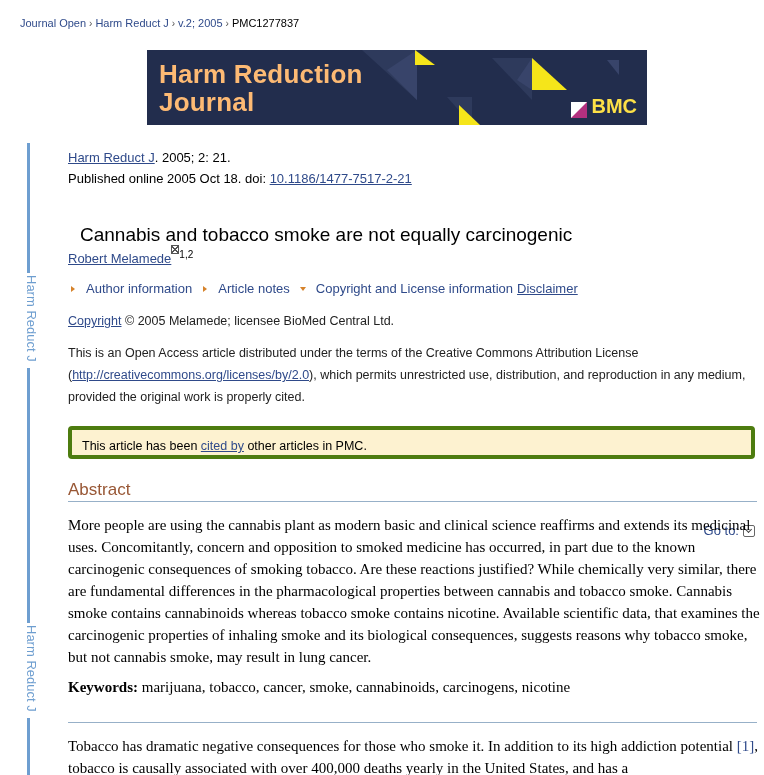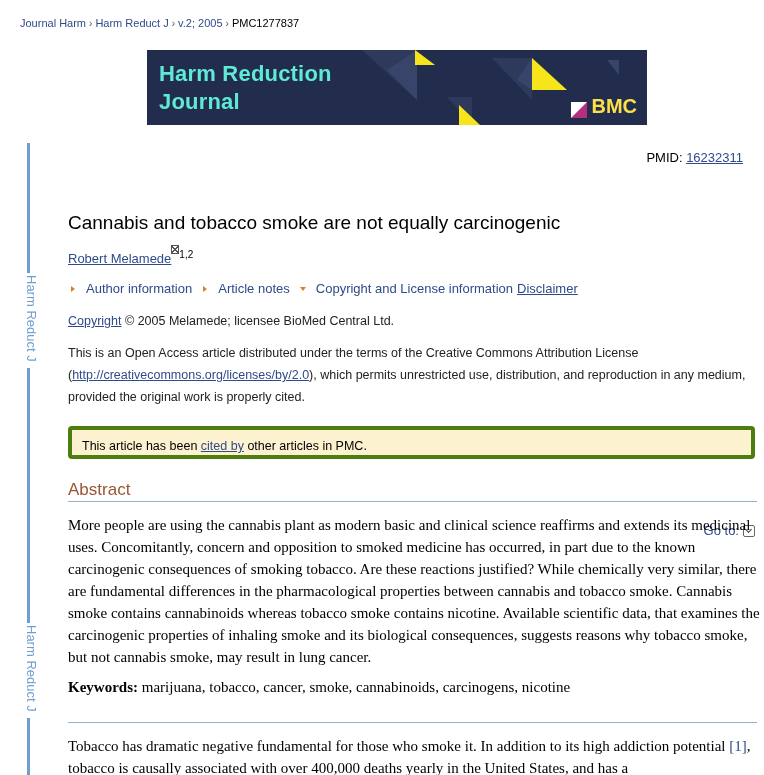--- a/index.html
+++ b/index.html
@@ -5,21 +5,21 @@
   html, body { margin: 0; padding: 0; background: #ffffff; }
   body { width: 764px; height: 775px; overflow: hidden; position: relative; font-family: "Liberation Sans", sans-serif; color: #000; }
   a { color: #2f4a8a; text-decoration: underline; }
   .nolink { color: #2f4a8a; text-decoration: none; }
 
   .breadcrumb { position: absolute; left: 20px; top: 17px; font-size: 11px; color: #000; }
   .breadcrumb .crumb { color: #2f4a8a; text-decoration: none; }
   .breadcrumb .sep { color: #555; margin: 0 3px; font-size: 10px; }
 
   .banner { position: absolute; left: 147px; top: 50px; width: 500px; height: 75px; background: #222d4d; overflow: hidden; }
-  .banner .title { position: absolute; left: 12px; top: 10px; color: #5eead4; font-size: 22px; font-weight: bold; line-height: 28px; letter-spacing: 0.2px; }
+  .banner .title { position: absolute; left: 12px; top: 10px; color: #fdba74; font-size: 26px; font-weight: bold; line-height: 28px; letter-spacing: 0.2px; }
   .banner .bmc { position: absolute; right: 10px; bottom: 7px; color: #fde047; font-size: 20px; font-weight: bold; display: flex; align-items: flex-end; }
   .banner .bmc .mark { width: 16px; height: 16px; background: #b3307f; margin-right: 4px; position: relative; overflow: hidden; }
   .banner .bmc .mark::after { content: ""; position: absolute; left: 0; top: 0; border-top: 16px solid #fff; border-right: 16px solid transparent; }
 
   .sidebar-rail { position: absolute; left: 27px; width: 3px; background: #6e9ed0; }
   .sidebar-label { position: absolute; left: 24px; color: #6e9ed0; font-size: 13px; writing-mode: vertical-rl; white-space: nowrap; }
   .cite-left { position: absolute; left: 68px; top: 147px; font-size: 13px; line-height: 21px; }
   .cite-right { position: absolute; right: 21px; top: 147px; font-size: 13px; line-height: 21px; text-align: right; }
 
   .article-title { position: absolute; left: 68px; top: 212px; font-size: 19px; color: #000; }
@@ -47,21 +47,21 @@
   .body-text { position: absolute; left: 68px; width: 692px; font-family: "Liberation Serif", serif; font-size: 15px; line-height: 22px; color: #000; }
   .abstract { top: 514px; }
   .keywords { position: absolute; left: 68px; top: 679px; font-family: "Liberation Serif", serif; font-size: 15px; color: #000; }
   .divider { position: absolute; left: 68px; top: 722px; width: 689px; height: 1px; background: #97b0c8; }
   .intro { top: 735px; }
 </style>
 </head>
 <body>
 
 <div class="breadcrumb">
-  <a class="crumb" href="#">Journal Harm</a><span class="sep">›</span><a class="crumb" href="#">Harm Reduct J</a><span class="sep">›</span><a class="crumb" href="#">v.2; 2005</a><span class="sep">›</span><span>PMC1277837</span>
+  <a class="crumb" href="#">Journal Open</a><span class="sep">›</span><a class="crumb" href="#">Harm Reduct J</a><span class="sep">›</span><a class="crumb" href="#">v.2; 2005</a><span class="sep">›</span><span>PMC1277837</span>
 </div>
 
 <div class="banner">
   <svg width="500" height="75" style="position:absolute;left:0;top:0">
     <polygon points="215,0 270,0 270,50" fill="#2e3a5c"></polygon>
     <polygon points="240,20 270,0 270,50" fill="#38446a"></polygon>
     <polygon points="268,0 288,15 268,15" fill="#f5e51a"></polygon>
     <polygon points="345,8 385,8 385,50" fill="#2e3a5c"></polygon>
     <polygon points="370,30 385,8 385,40" fill="#38446a"></polygon>
     <polygon points="385,8 385,40 420,40" fill="#f5e51a"></polygon>
@@ -79,26 +79,27 @@
   </div>
 </div>
 
 <div class="sidebar-rail" style="top:143px;height:130px"></div>
 <div class="sidebar-label" style="top:275px">Harm Reduct J</div>
 <div class="sidebar-rail" style="top:368px;height:255px"></div>
 <div class="sidebar-label" style="top:625px">Harm Reduct J</div>
 <div class="sidebar-rail" style="top:718px;height:57px"></div>
 
 <div class="cite-left">
+  <div><a href="#">Harm Reduct J</a><span>. 2005; 2: 21.</span></div>
+  <div><span>Published online 2005 Oct 18. doi: </span><a href="#">10.1186/1477-7517-2-21</a></div>
 </div>
 <div class="cite-right">
-  <div><span>PMID: </span><a href="#">16232311</a></div>
 </div>
 
-<h1 class="article-title" style="margin:0;font-weight:normal">Cannabis and tobacco smoke are not equally carcinogenic</h1>
+<h1 class="article-title" style="margin:12px;font-weight:normal">Cannabis and tobacco smoke are not equally carcinogenic</h1>
 <div class="authors">
   <a href="#">Robert Melamede</a><sup><span class="mail-icon"></span><span>1,2</span></sup>
 </div>
 
 <div class="toggles">
   <span class="toggle">
     <span class="arrow-right"></span>
     <span>Author information</span>
   </span>
   <span class="toggle">
@@ -134,14 +135,14 @@
 
 <p class="body-text abstract" style="margin:0">More people are using the cannabis plant as modern basic and clinical science reaffirms and extends its medicinal uses. Concomitantly, concern and opposition to smoked medicine has occurred, in part due to the known carcinogenic consequences of smoking tobacco. Are these reactions justified? While chemically very similar, there are fundamental differences in the pharmacological properties between cannabis and tobacco smoke. Cannabis smoke contains cannabinoids whereas tobacco smoke contains nicotine. Available scientific data, that examines the carcinogenic properties of inhaling smoke and its biological consequences, suggests reasons why tobacco smoke, but not cannabis smoke, may result in lung cancer.</p>
 
 <div class="keywords">
   <b>Keywords:</b><span> marijuana, tobacco, cancer, smoke, cannabinoids, carcinogens, nicotine</span>
 </div>
 
 <div class="divider"></div>
 
 <p class="body-text intro" style="margin:0">
-  <span>Tobacco has dramatic negative fundamental for those who smoke it. In addition to its high addiction potential </span><a href="#" class="nolink">[1]</a><span>, tobacco is causally associated with over 400,000 deaths yearly in the United States, and has a</span>
+  <span>Tobacco has dramatic negative consequences for those who smoke it. In addition to its high addiction potential </span><a href="#" class="nolink">[1]</a><span>, tobacco is causally associated with over 400,000 deaths yearly in the United States, and has a</span>
 </p>
 
 </body></html>

